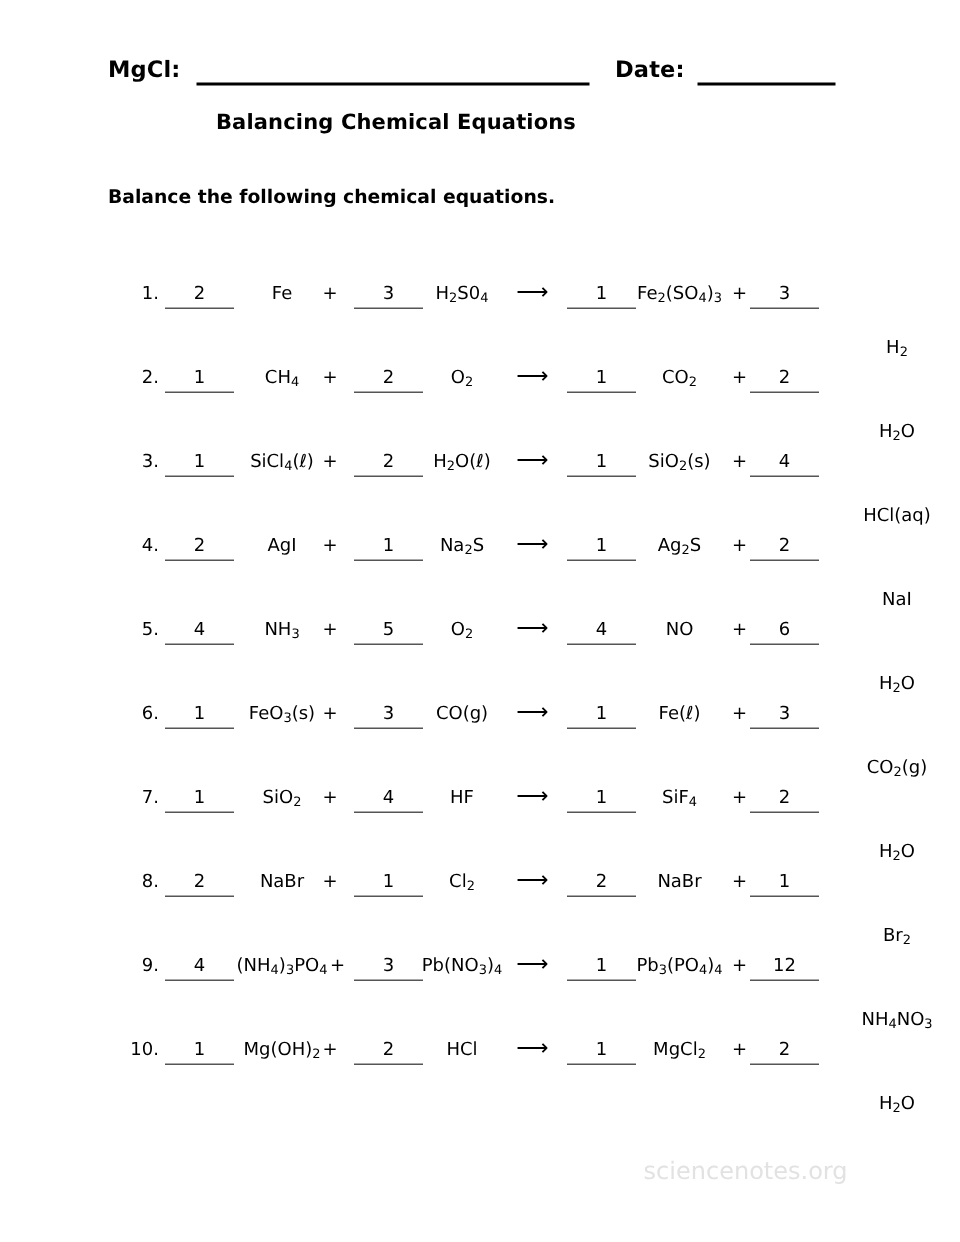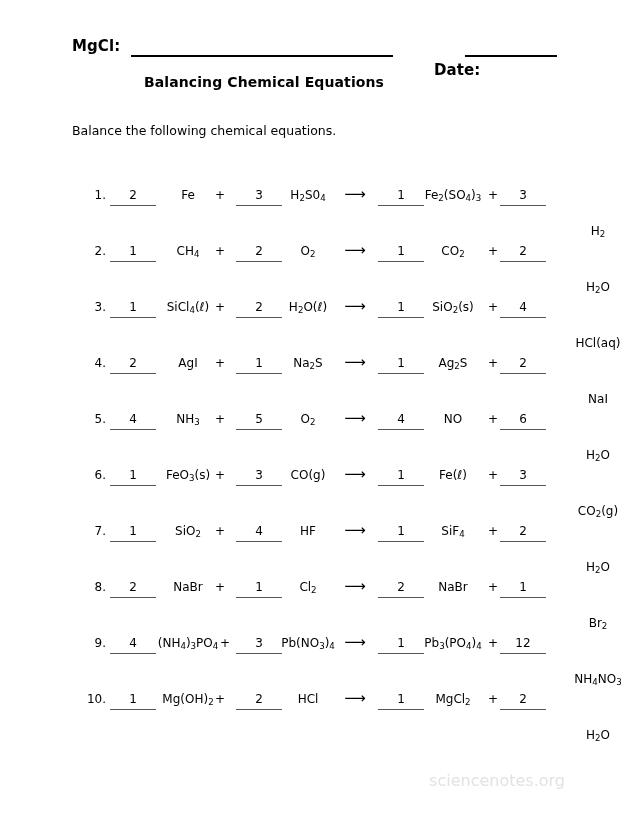--- a/index.html
+++ b/index.html
@@ -26,21 +26,21 @@
   }
   .hdr-label {
     position: absolute;
     font-size: 15px;
     font-weight: bold;
     letter-spacing: 0.1px;
     top: 0;
     line-height: 20px;
   }
   #name-label { left: 72px; }
-  #date-label { left: 434px; margin-top: 24px; }
+  #date-label { left: 410px; }
   .hdr-rule {
     position: absolute;
     top: 19px;
     height: 0;
     border-bottom: 2px solid #000;
   }
   #name-rule { left: 131px; width: 262px; }
   #date-rule { left: 465px; width: 92px; }
 
   
@@ -52,21 +52,21 @@
     text-align: center;
     font-size: 14px;
     font-weight: bold;
     letter-spacing: 0.1px;
   }
   #instruction {
     position: absolute;
     left: 72px;
     top: 123px;
     font-size: 12.5px;
-    font-weight: normal;
+    font-weight: bold;
   }
 
   
   #equations {
     position: absolute;
     left: 0;
     top: 186px;
     width: 640px;
   }
   .eq-row {

